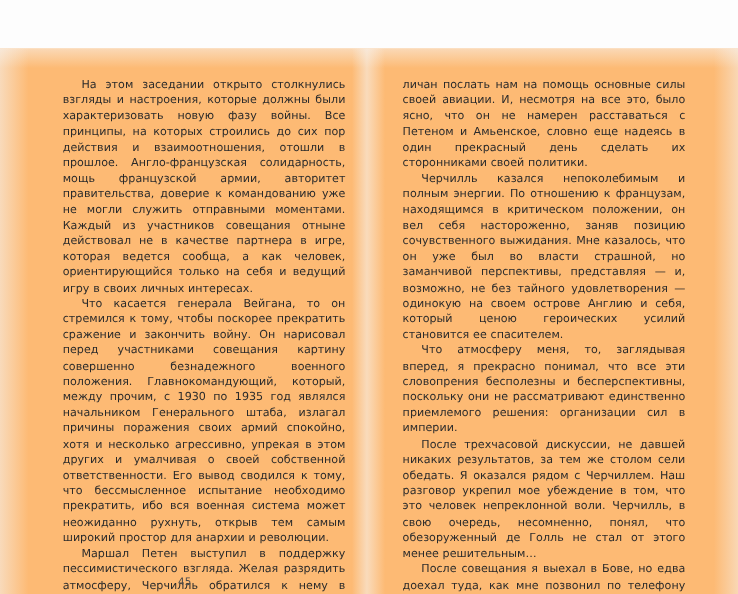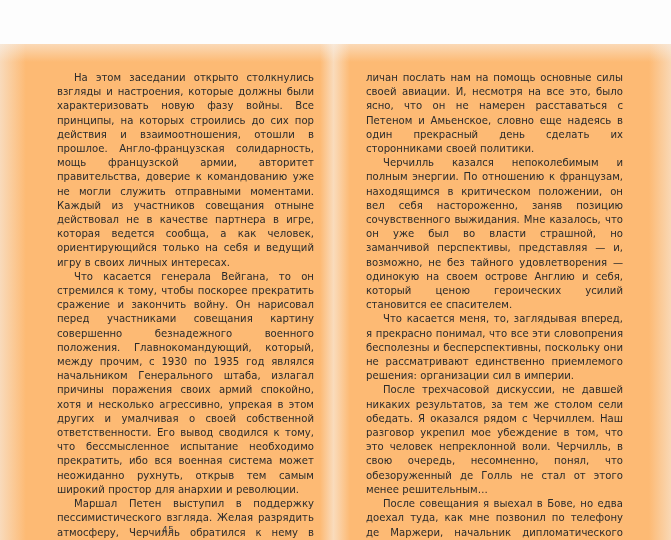--- a/index.html
+++ b/index.html
@@ -117,20 +117,20 @@
       <p class="para">Маршал Петен выступил в поддержку пессимистического взгляда. Желая разрядить атмосферу, Черчилль обратился к нему в несколько шутливом тоне: «Ну что Вы, господин маршал! Припомните Амьенское сражение в марте 1918 года. Ведь как были плохи тогда дела! В то время я Вас посетил в Вашей Ставке. Вы мне изложили свой план, а через несколько дней фронт был восстановлен». Петен сурово ответил: «Вы правы, фронт был восстановлен. Тогда прорыв был на вашем, английском участке фронта. Однако я послал сорок дивизий, чтобы выручить Вас из беды. Сегодня разбитыми оказались мы. Где же Ваши сорок дивизий?..»</p>
 
     </div>
     <div class="folio">45</div>
   </div>
 
   <div class="page page-right">
     <div class="text-block">
       <p class="para cont">личан послать нам на помощь основные силы своей авиации. И, несмотря на все это, было ясно, что он не намерен расставаться с Петеном и Амьенское, словно еще надеясь в один прекрасный день сделать их сторонниками своей политики.</p>
       <p class="para">Черчилль казался непоколебимым и полным энергии. По отношению к французам, находящимся в критическом положении, он вел себя настороженно, заняв позицию сочувственного выжидания. Мне казалось, что он уже был во власти страшной, но заманчивой перспективы, представляя — и, возможно, не без тайного удовлетворения — одинокую на своем острове Англию и себя, который ценою героических усилий становится ее спасителем.</p>
-      <p class="para">Что касается меня, то, заглядывая вперед, я прекрасно понимал, что все эти словопрения бесполезны и бесперспективны, поскольку они не рассматривают единственно приемлемого решения: организации сил в империи.</p>
+      <p class="para">Что атмосферу меня, то, заглядывая вперед, я прекрасно понимал, что все эти словопрения бесполезны и бесперспективны, поскольку они не рассматривают единственно приемлемого решения: организации сил в империи.</p>
       <p class="para">После трехчасовой дискуссии, не давшей никаких результатов, за тем же столом сели обедать. Я оказался рядом с Черчиллем. Наш разговор укрепил мое убеждение в том, что это человек непреклонной воли. Черчилль, в свою очередь, несомненно, понял, что обезоруженный де Голль не стал от этого менее решительным…</p>
       <p class="para">После совещания я выехал в Бове, но едва доехал туда, как мне позвонил по телефону де Маржери, начальник дипломатического кабинета Поля Рейно. Вот что он мне сообщил: «Через некоторое время в Туре, в здании префектуры, начнется еще одно совещание между председателем Совета министров и Черчиллем. Я был об этом предупрежден тоже в последний момент. Хотя Вы и не получили приглашения, я хочу, чтобы Вы присутствовали».</p>
 
     </div>
   </div>
 
 </div>
 
 </body></html>

